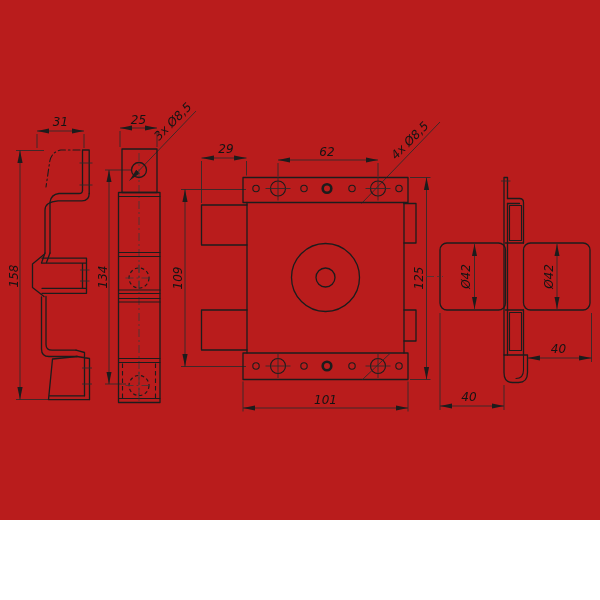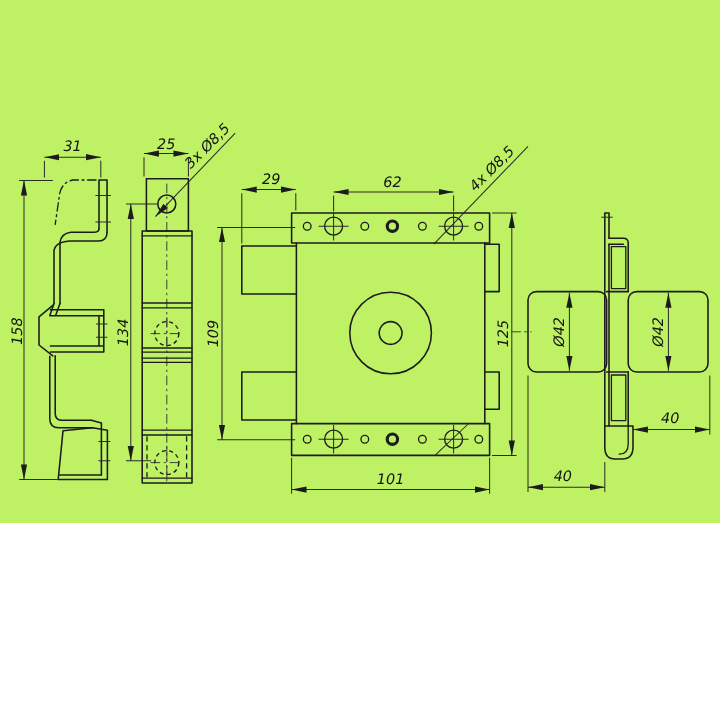--- a/index.html
+++ b/index.html
@@ -1,16 +1,16 @@
 <!DOCTYPE html>
 <html><head>
 <meta charset="utf-8">
 <style>
   html,body{margin:0;padding:0;background:#ffffff;}
-  #canvas{position:relative;width:600px;height:436px;background:#bef264;overflow:hidden;
+  #canvas{position:relative;width:600px;height:520px;background:#b91c1c;overflow:hidden;
           font-family:"DejaVu Sans",sans-serif;}
   svg{position:absolute;left:0;top:0;}
   .ol  {fill:none;stroke:#1c1c1c;stroke-width:1.3;stroke-linecap:round;stroke-linejoin:round;}
   .ol2 {fill:none;stroke:#1c1c1c;stroke-width:1.1;stroke-linecap:round;stroke-linejoin:round;}
   .thin{fill:none;stroke:#2b2b2b;stroke-width:0.85;}
   .cl  {fill:none;stroke:#3a3a3a;stroke-width:0.8;stroke-dasharray:8 3 2 3;}
   .hid {fill:none;stroke:#1c1c1c;stroke-width:1.1;stroke-dasharray:4.5 3;}
   .dsh {fill:none;stroke:#1c1c1c;stroke-width:1.15;stroke-dasharray:3.4 2.7;}
   .ddot{fill:none;stroke:#1c1c1c;stroke-width:1.1;stroke-dasharray:7 3 1.6 3;stroke-linecap:round;}
   text.dim{font-family:"DejaVu Sans",sans-serif;font-style:italic;font-size:12px;fill:#141414;}

